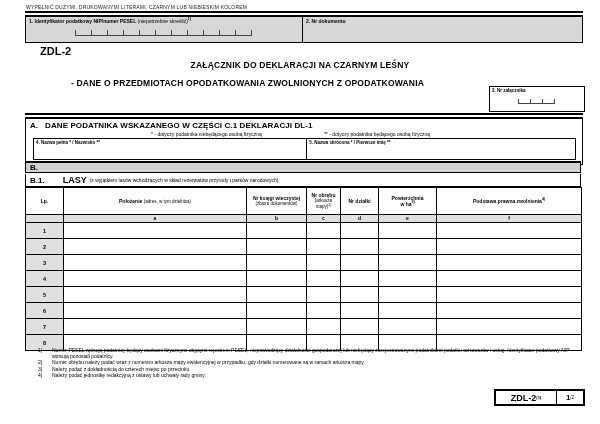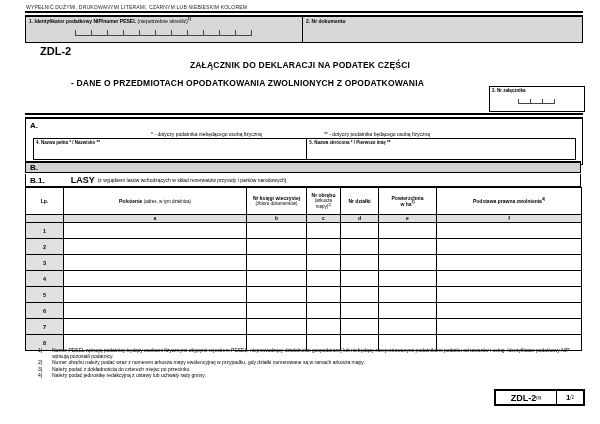--- a/index.html
+++ b/index.html
@@ -82,21 +82,21 @@
     border:1px solid #000; border-top:2px solid #000; background:#d2d2d2;
     display:flex; align-items:center; gap:7px; padding:0 4px; box-sizing:border-box;
   }
 
   
   .section-b1 {
     left:25px; top:174px; width:556px; height:13px;
     border:1px solid #000; border-top:none; background:#fff;
     display:flex; align-items:center; padding:0 4px; box-sizing:border-box;
   }
-  .b1-code { font-size:8px; font-weight:bold; margin-right:14px; }
+  .b1-code { font-size:8px; font-weight:bold; margin-right:6px; }
   .b1-title { font-size:9px; font-weight:bold; margin-right:3px;padding-left:12px; }
   .b1-note { font-size:5px; }
 
   
   .lasy-table {
     left:25px; top:187px; width:556px;
     border-collapse:collapse; table-layout:fixed;
   }
   .lasy-table th, .lasy-table td { border:1px solid #000; padding:0; }
   .lasy-table thead th { background:#fff; font-size:5px; line-height:6px; text-align:center; vertical-align:middle; height:26px; font-weight:bold; }
@@ -143,37 +143,38 @@
         <span class="cb"></span>
         <span class="cb"></span>
       </div>
   </div>
   <div class="hs-cell hs-cell2">
     <div class="field-label">2. Nr dokumentu</div>
   </div>
 </div>
 
 <div class="abs form-code">ZDL-2</div>
-<div class="abs main-title">ZAŁĄCZNIK DO DEKLARACJI NA PODATEK CZĘŚCI</div>
+<div class="abs main-title">ZAŁĄCZNIK DO DEKLARACJI NA CZARNYM LEŚNY</div>
 <div class="abs sub-title">- DANE O PRZEDMIOTACH OPODATKOWANIA ZWOLNIONYCH Z OPODATKOWANIA</div>
 
 <div class="abs box3">
   <div class="field-label">3. Nr załącznika</div>
   <div class="charboxes small">
       <span class="cb"></span>
       <span class="cb"></span>
       <span class="cb"></span>
     </div>
 </div>
 
 <div class="abs rule2 rule-a"></div>
 
 <div class="abs section-a">
   <div class="sec-head">
     <span class="sec-letter">A.</span>
+    <span class="sec-title">DANE PODATNIKA WSKAZANEGO W CZĘŚCI C.1 DEKLARACJI DL-1</span>
   </div>
   <div class="a-notes">
     <span class="a-note1">* - dotyczy podatnika niebędącego osobą fizyczną</span>
     <span class="a-note2">** - dotyczy podatnika będącego osobą fizyczną</span>
   </div>
   <div class="a-fields">
     <div class="a-field a-field4">
       <div class="field-label">4. Nazwa pełna * / Nazwisko **</div>
     </div>
     <div class="a-field a-field5">

